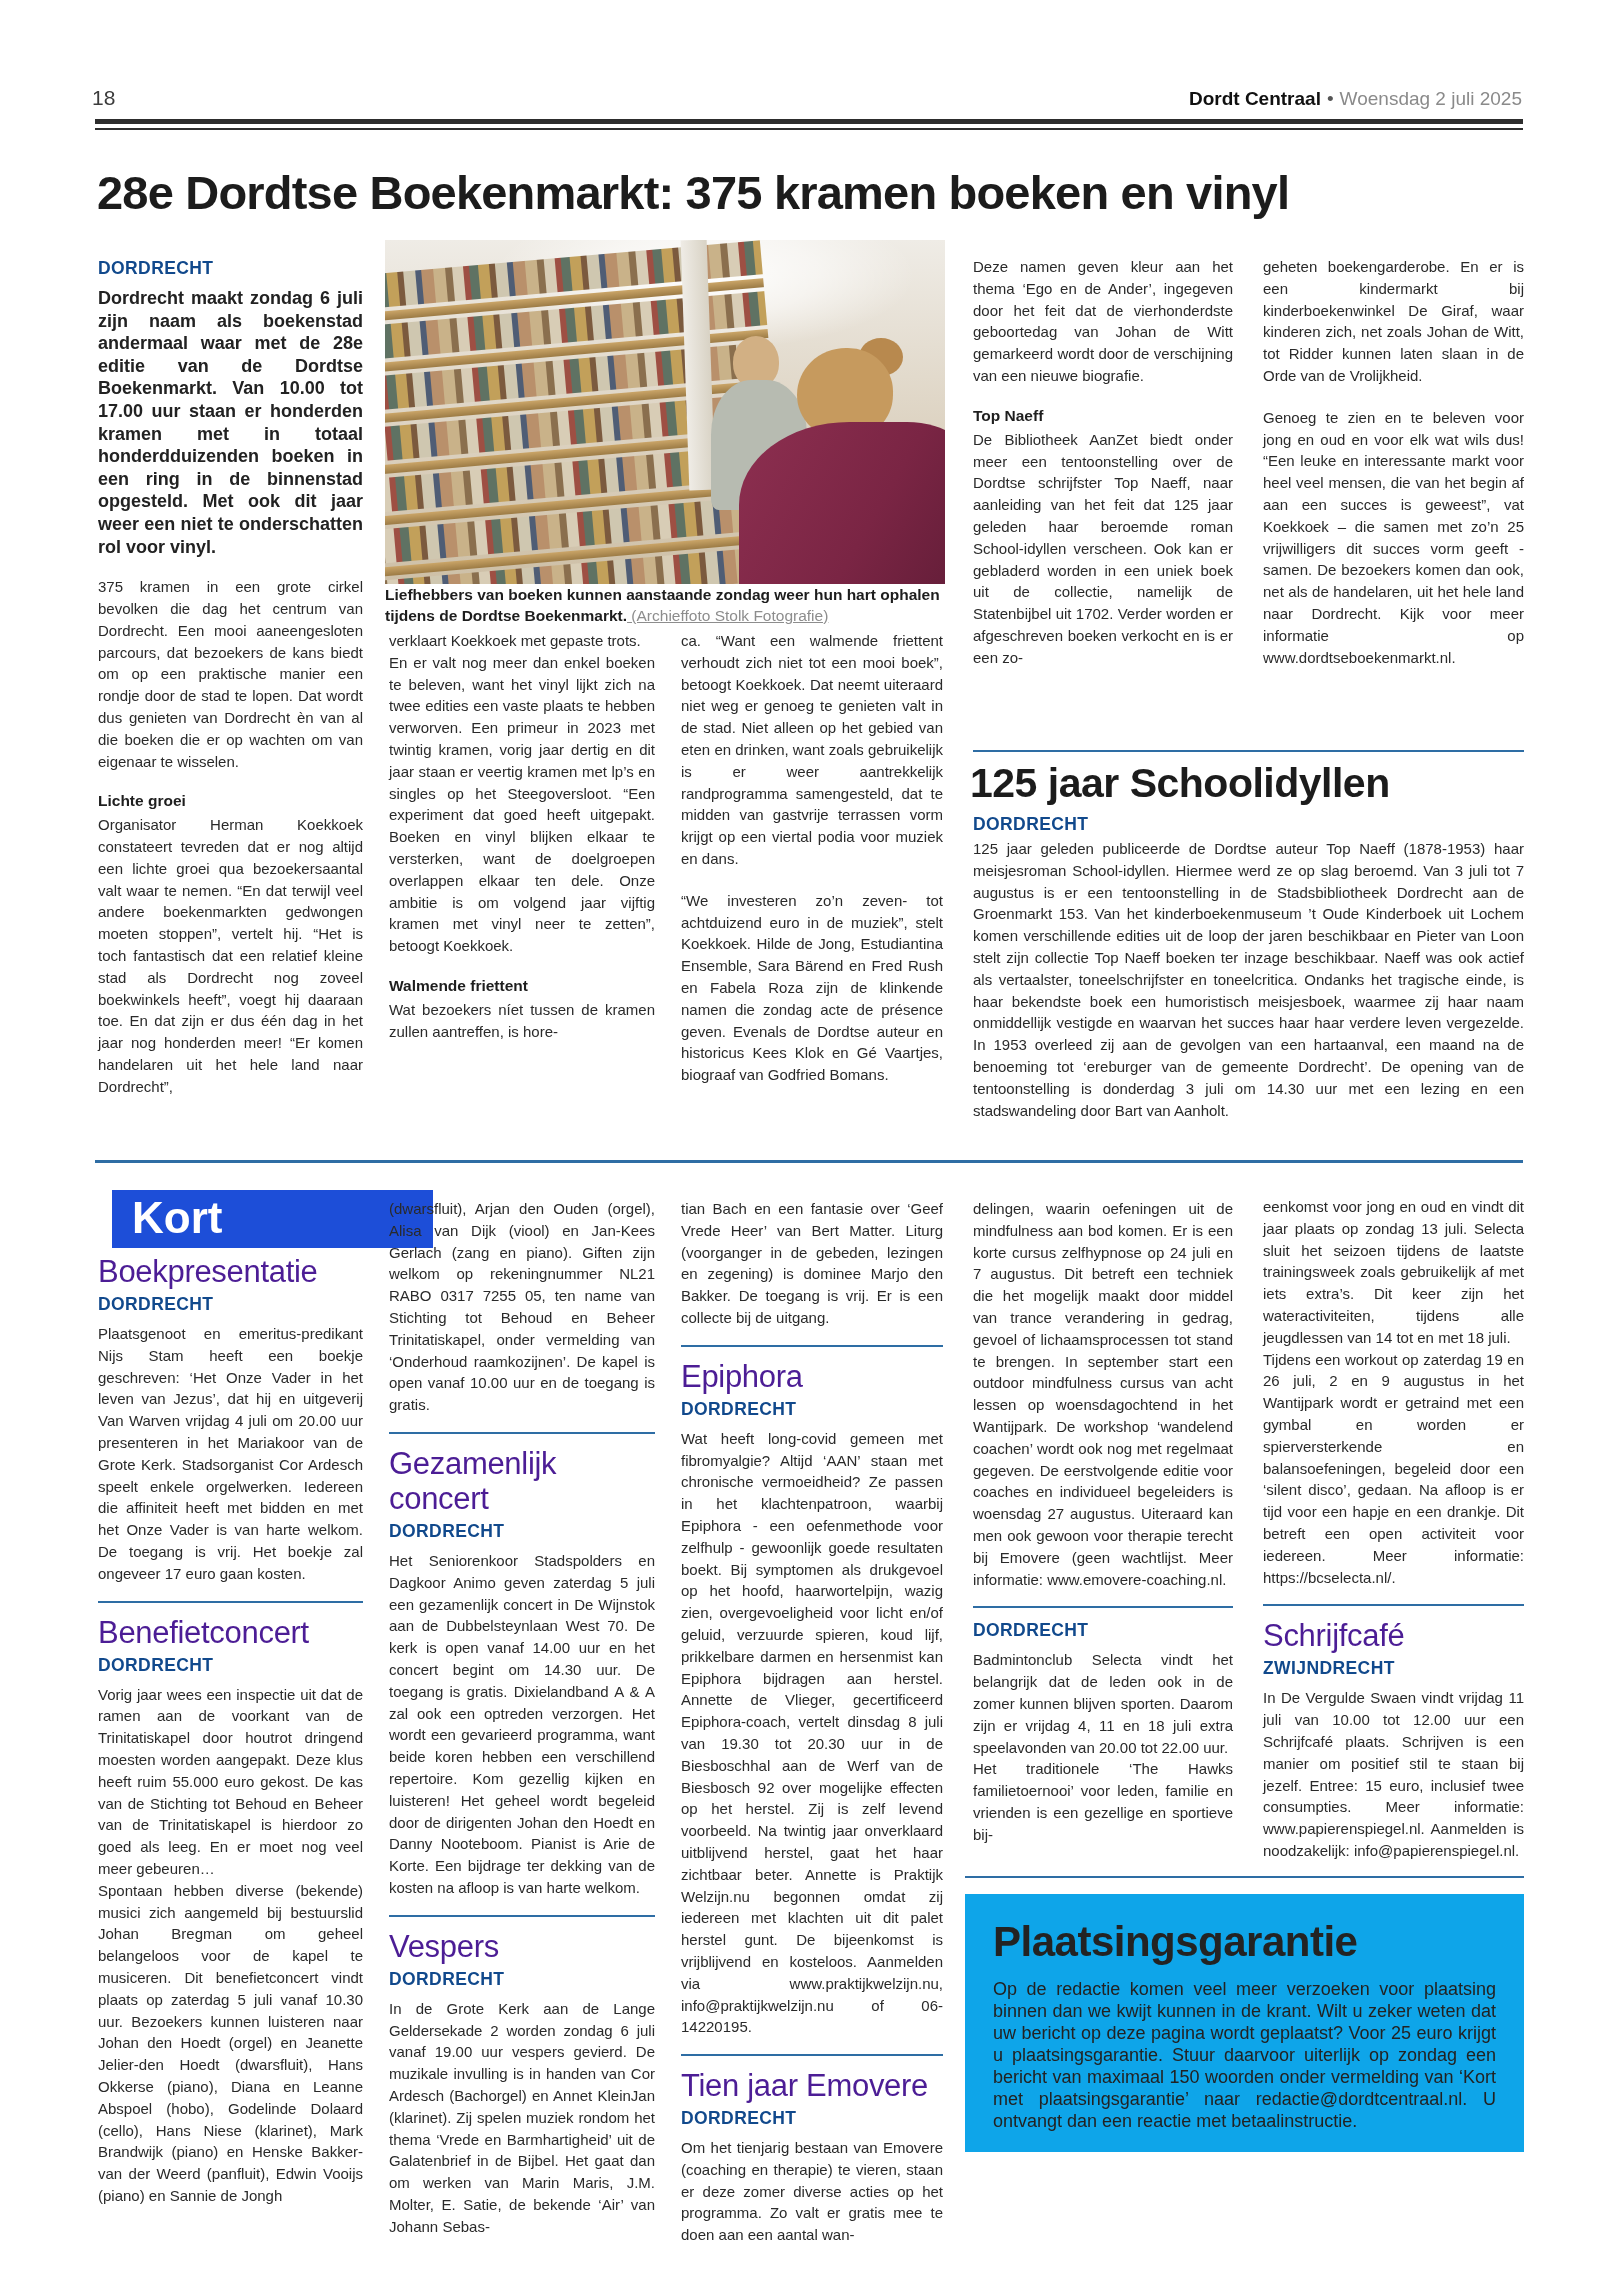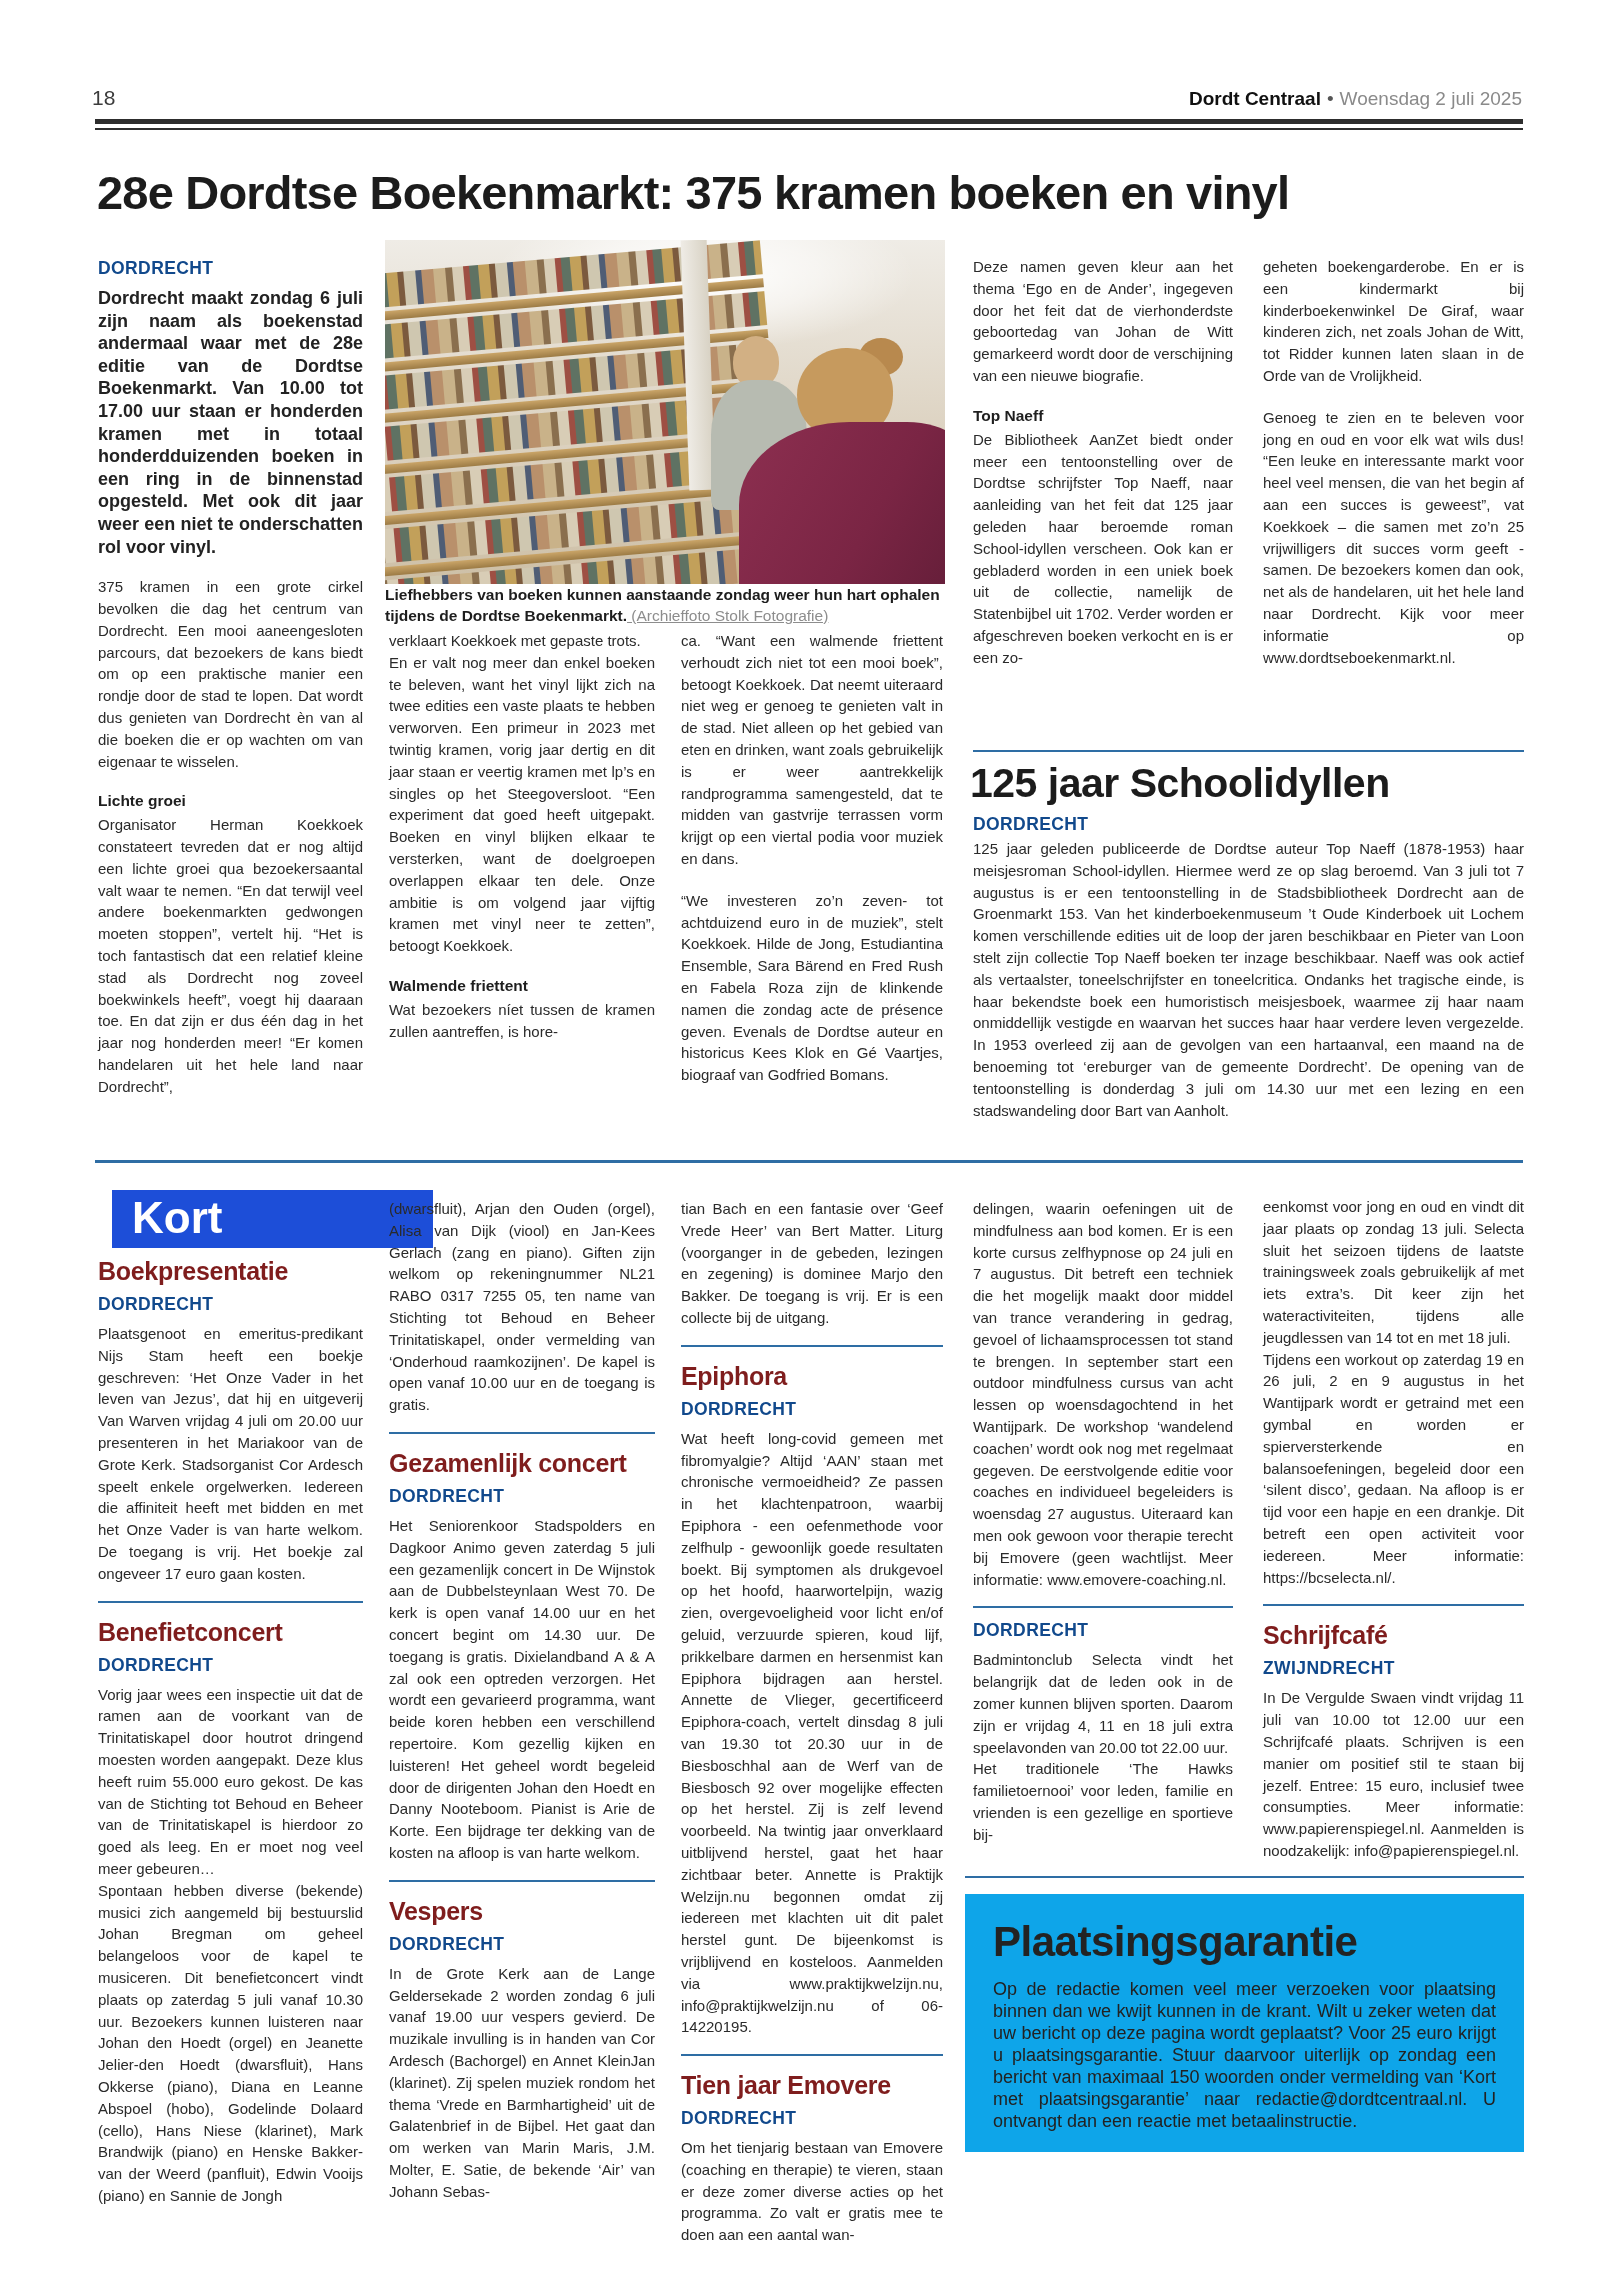--- a/index.html
+++ b/index.html
@@ -55,21 +55,21 @@
   .blue-rule{position:absolute;height:2px;background:#2e6da4;}
   #school-rule{left:973px;top:750px;width:551px;}
   .headline2{position:absolute;left:970px;top:760px;width:560px;margin:0;
              font-size:41px;font-weight:bold;color:#1c1c1c;letter-spacing:-0.5px;}
   #school-tag{position:absolute;left:973px;top:814px;}
   #school-body{left:973px;top:838px;width:551px;}
   
   #kort-rule{left:95px;top:1160px;width:1428px;height:3px;}
   .kort-box{position:absolute;left:97px;top:1190px;width:321px;height:58px;background:#1d4ed8;margin-left:15px;}
   .kort-box span{display:block;padding:0 0 0 20px;font-size:44px;line-height:56px;font-weight:bold;color:#ffffff;}
-  .khead{font-size:25px;line-height:35px;font-weight:700;color:#7f1d1d;margin:0 0 5px 0;letter-spacing:-0.3px;}
+  .khead{font-size:31px;line-height:35px;font-weight:400;color:#4c1d95;margin:0 0 5px 0;letter-spacing:-0.3px;}
   .kb{font-size:15px;line-height:21.8px;margin:0 0 16px 0;}
   .sec-rule{border:0;height:2px;background:#2e6da4;margin:14px 0 12px 0;}
   #kcolA{left:98px;top:1254px;width:265px;}
   #kcolB{left:389px;top:1198px;width:266px;}
   #kcolC{left:681px;top:1198px;width:262px;}
   #kcolD{left:973px;top:1198px;width:260px;}
   #kcolE{left:1263px;top:1196px;width:261px;}
   
   #pbox-rule{left:965px;top:1876px;width:559px;}
   .pbox{position:absolute;left:965px;top:1894px;width:559px;height:258px;background:#0ea5e9;box-sizing:border-box;padding:24px 28px;}

